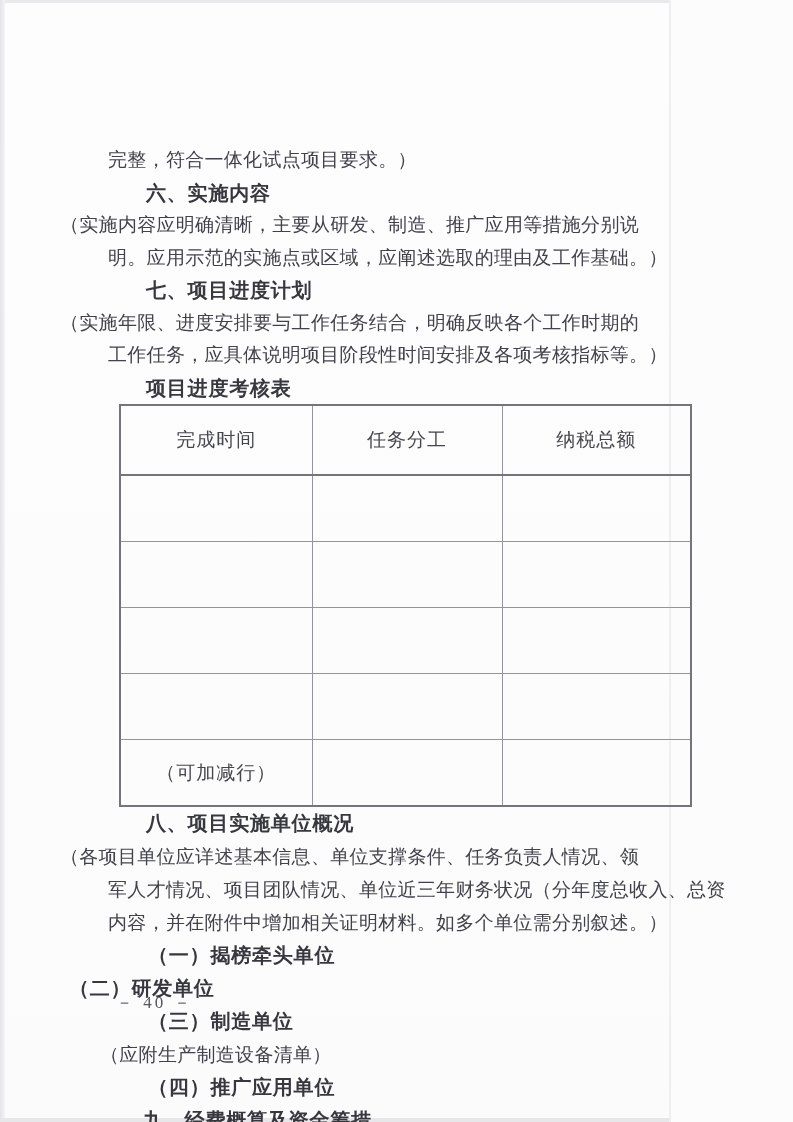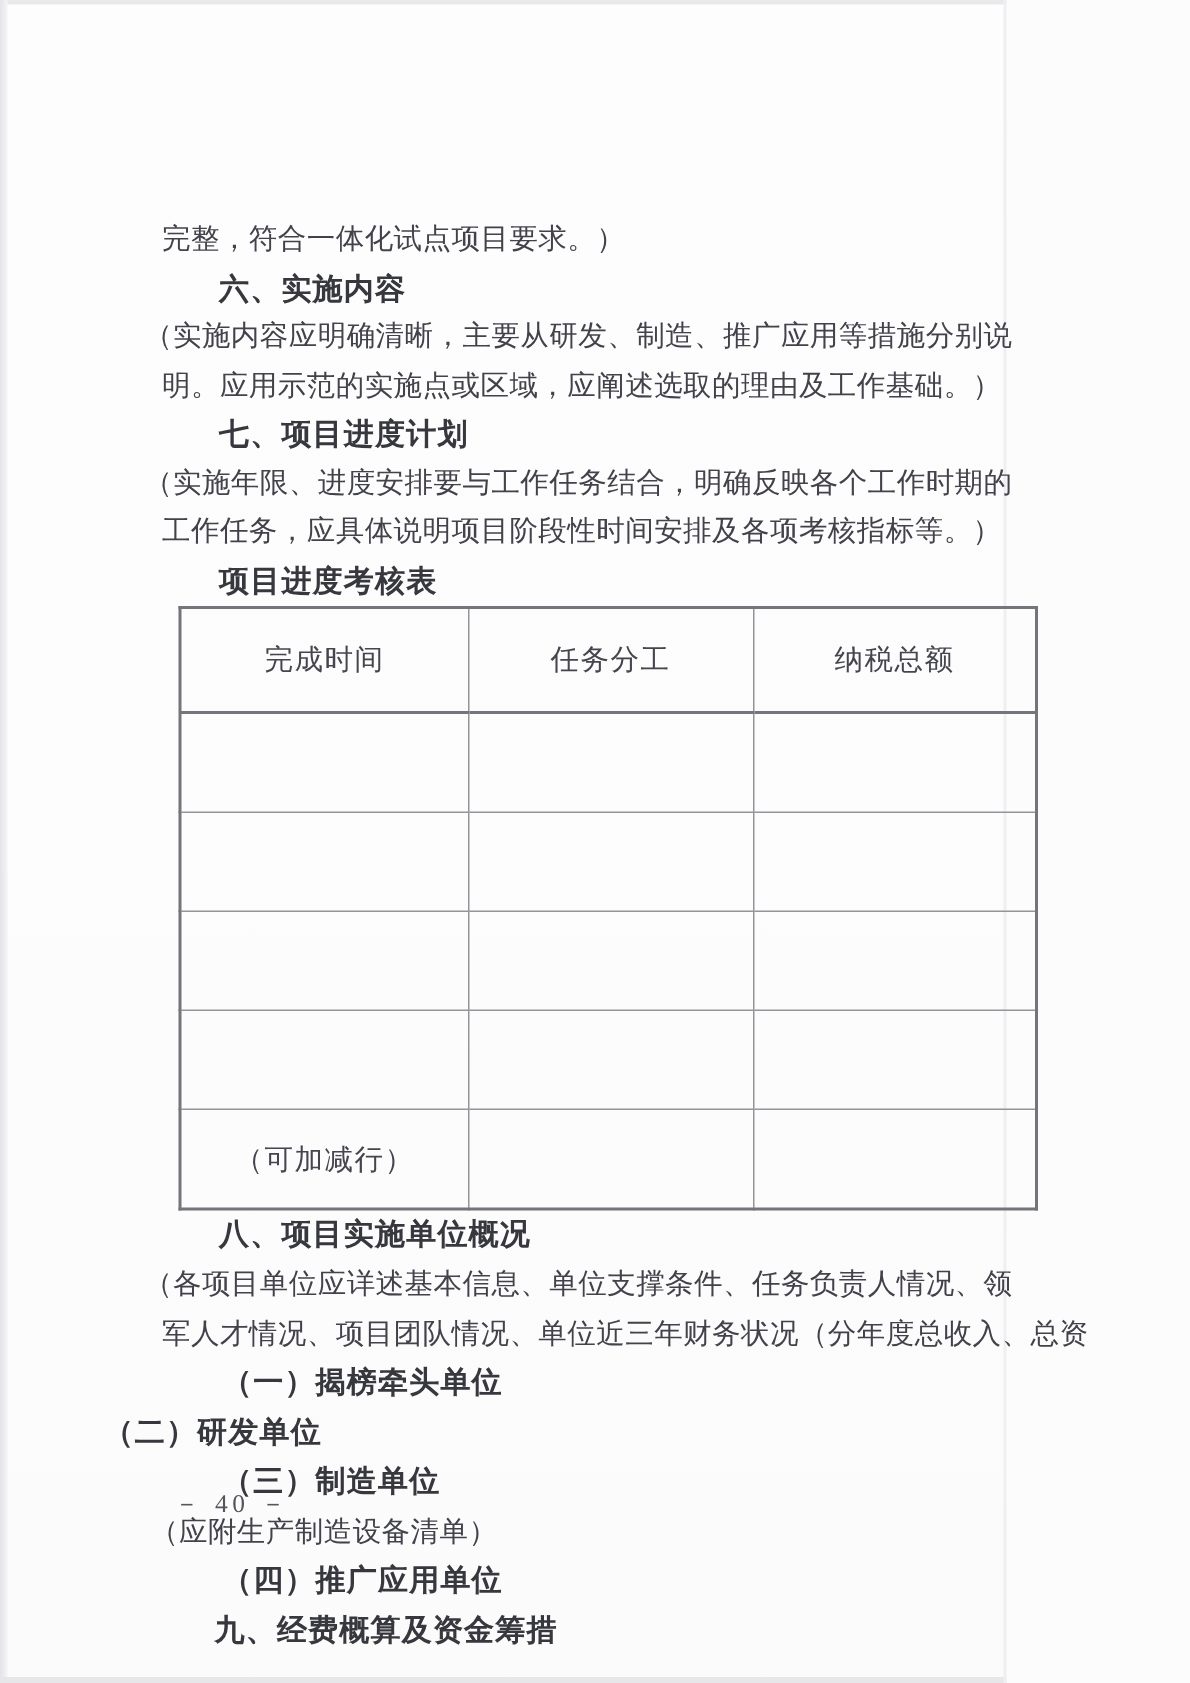--- a/index.html
+++ b/index.html
@@ -30,21 +30,21 @@
     left: 0;
     width: 793px;
   }
   .line {
     line-height: 32.5px;
     font-size: 19px;
     letter-spacing: 0.3px;
     white-space: nowrap;
   }
   .flush  { margin-left: 108px; }
-  .indent { margin-left: 96px; }
+  .indent { margin-left: 60px; }
   .heading {
     margin-left: 146px;
     line-height: 32.5px;
     font-size: 20px;
     font-weight: bold;
     letter-spacing: 0.8px;
     color: #37373e;
     font-family: "Liberation Sans", sans-serif;
     white-space: nowrap;
   }
@@ -146,20 +146,21 @@
           <td></td>
           <td></td>
         </tr>
       </tbody>
     </table>
 
     <div class="bottom">
       <div class="heading">八、项目实施单位概况</div>
       <div class="line indent">（各项目单位应详述基本信息、单位支撑条件、任务负责人情况、领</div>
       <div class="line flush">军人才情况、项目团队情况、单位近三年财务状况（分年度总收入、总资</div>
+      <div class="line flush">内容，并在附件中增加相关证明材料。如多个单位需分别叙述。）</div>
 
       <div class="heading" style="margin-left:148px">（一）揭榜牵头单位</div>
       <div class="heading" style="margin-left:69px">（二）研发单位</div>
       <div class="heading" style="margin-left:148px">（三）制造单位</div>
       <div class="line" style="margin-left:100px">（应附生产制造设备清单）</div>
       <div class="heading" style="margin-left:148px">（四）推广应用单位</div>
 
       <div class="heading" style="margin-left:143px">九、经费概算及资金筹措</div>
     </div>
 

